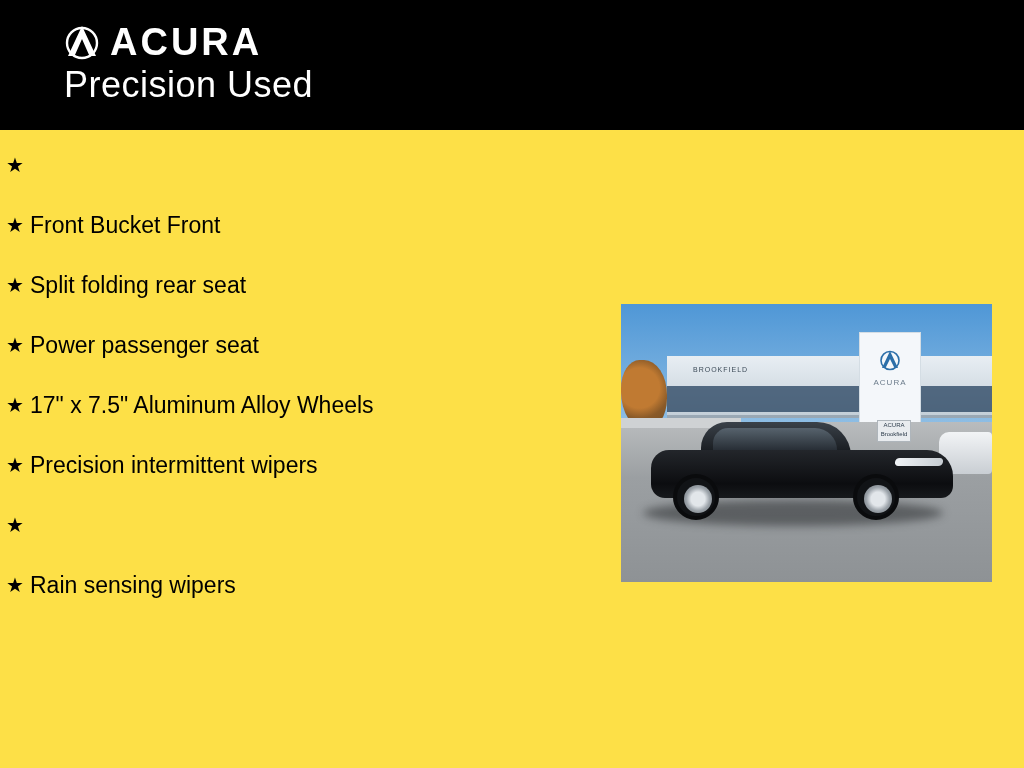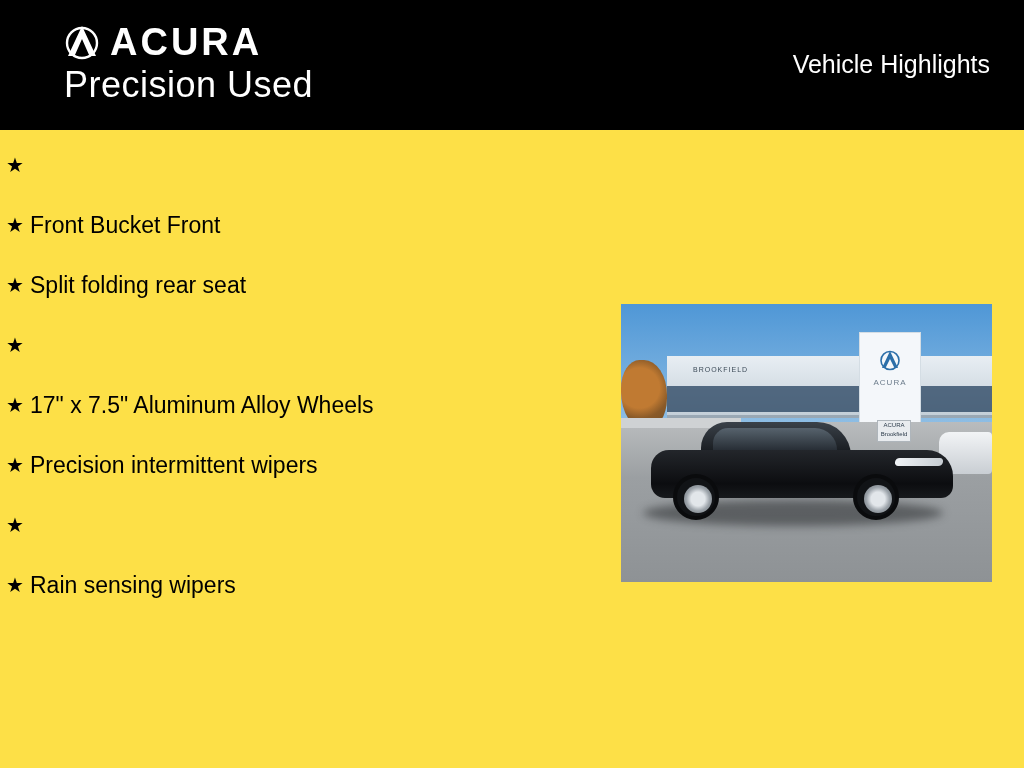--- a/index.html
+++ b/index.html
@@ -296,39 +296,39 @@
           <svg viewBox="0 0 40 38" width="40" height="38" aria-hidden="true">
             <path d="M20 3 L34 33 L27.5 33 L20 16 L12.5 33 L6 33 Z" fill="#ffffff"></path>
             <circle cx="20" cy="20" r="15" fill="none" stroke="#ffffff" stroke-width="2.4"></circle>
           </svg>
         </span>
         <span class="brand-word">ACURA</span>
       </div>
       <div class="brand-sub">Precision Used</div>
     </div>
 
-    <div class="header-title">Vehicle Highlights</div>
   </div>
 
   <div class="content">
 
     <div class="features">
       <div class="feature">
         <span class="bullet">★</span>
       </div>
       <div class="feature">
         <span class="bullet">★</span>
         <span class="feature-text">Front Bucket Front</span>
       </div>
       <div class="feature">
         <span class="bullet">★</span>
         <span class="feature-text">Split folding rear seat</span>
       </div>
       <div class="feature">
         <span class="bullet">★</span>
+        <span class="feature-text">Power passenger seat</span>
       </div>
       <div class="feature">
         <span class="bullet">★</span>
         <span class="feature-text">17" x 7.5" Aluminum Alloy Wheels</span>
       </div>
       <div class="feature">
         <span class="bullet">★</span>
         <span class="feature-text">Precision intermittent wipers</span>
       </div>
       <div class="feature">

